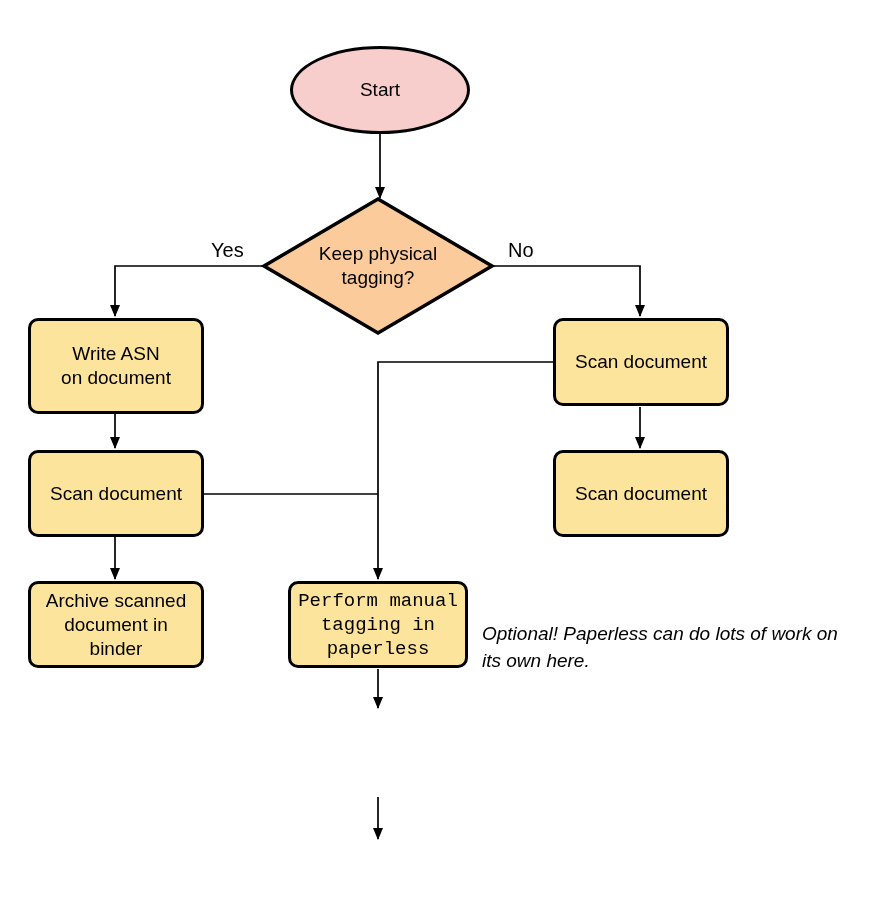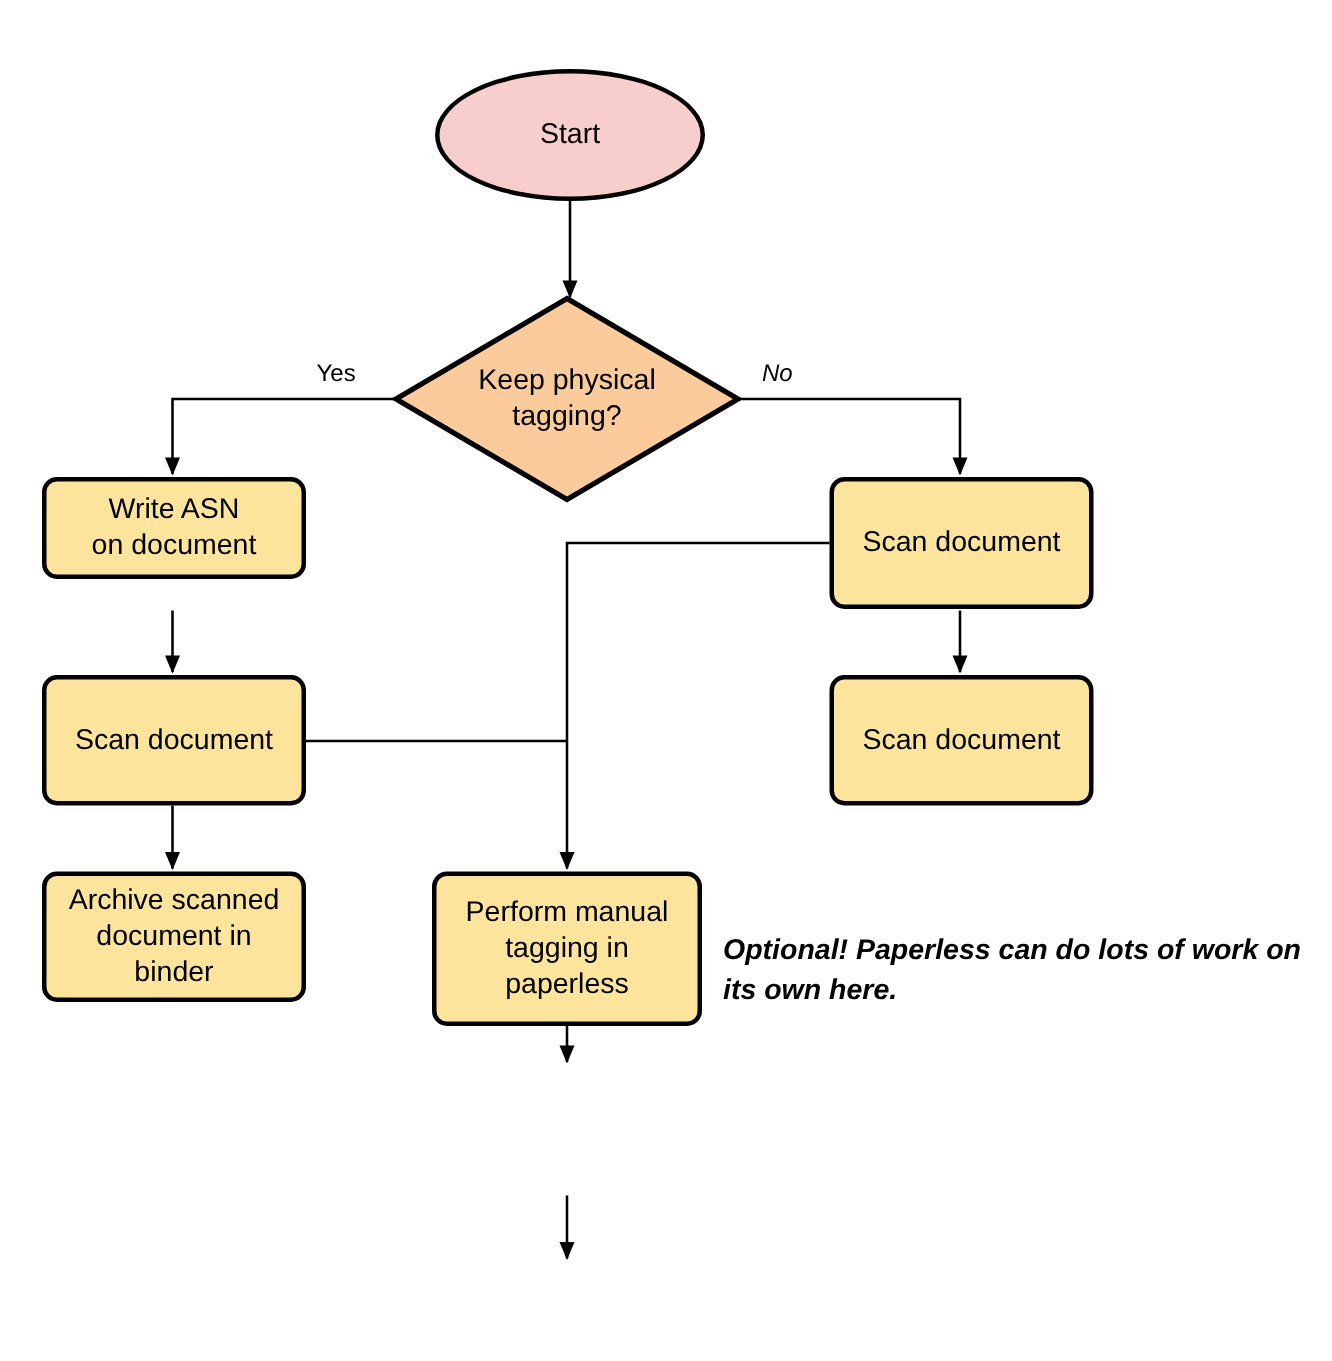--- a/index.html
+++ b/index.html
@@ -20,40 +20,39 @@
     text-align:center;border:3px solid var(--stroke);
     background:var(--process-fill);border-radius:10px;
     font-size:19px;line-height:24px;white-space:pre-line;
   }
   .terminal{border-radius:50%;background:var(--terminal-fill);}
   .decision-text{
     position:absolute;box-sizing:border-box;
     display:flex;align-items:center;justify-content:center;
     text-align:center;font-size:19px;line-height:24px;white-space:pre-line;
   }
-  .edge-label{position:absolute;font-size:16px;line-height:20px;}
+  .edge-label{position:absolute;font-size:20px;line-height:20px;}
   .annotation{
     position:absolute;font-style:italic;font-size:19px;line-height:27px;
     white-space:pre-line;
-    font-weight:bold;
   }
   .footer-rule{position:absolute;left:0;top:901px;width:888px;height:1px;background:var(--footer-line);}
   
   #n-start   {left:290px;top:18px; width:180px;height:88px;}
-  #n-write   {left:28px; top:290px;width:176px;height:68px;}
+  #n-write   {left:28px; top:290px;width:176px;height:96px;}
   #n-scanL   {left:28px; top:422px;width:176px;height:87px;}
   #n-archive {left:28px; top:553px;width:176px;height:87px;}
   #n-scanR   {left:553px;top:290px;width:176px;height:88px;}
   #n-trash   {left:553px;top:422px;width:176px;height:87px;}
-  #n-tag     {left:288px;top:553px;width:180px;height:103px;}
+  #n-tag     {left:288px;top:553px;width:180px;height:87px;font-family:Liberation Mono, monospace;}
   #n-remove  {left:290px;top:682px;width:176px;height:86px;}
   #n-end     {left:290px;top:813px;width:180px;height:85px;}
   #t-decision{left:293px;top:214px;width:170px;height:48px;}
   #l-yes{left:211px;top:212px;}
-  #l-no {left:508px;top:212px;font-style:italic;}
+  #l-no {left:508px;top:212px;}
   #annotation{left:482px;top:592px;width:404px;}
 </style>
 </head>
 <body>
 
 <div class="stage">
 
   <svg class="wires" viewBox="0 0 888 907">
     <defs>
       <marker id="arrow" markerUnits="userSpaceOnUse" markerWidth="14" markerHeight="12" refX="12" refY="6" orient="auto">

